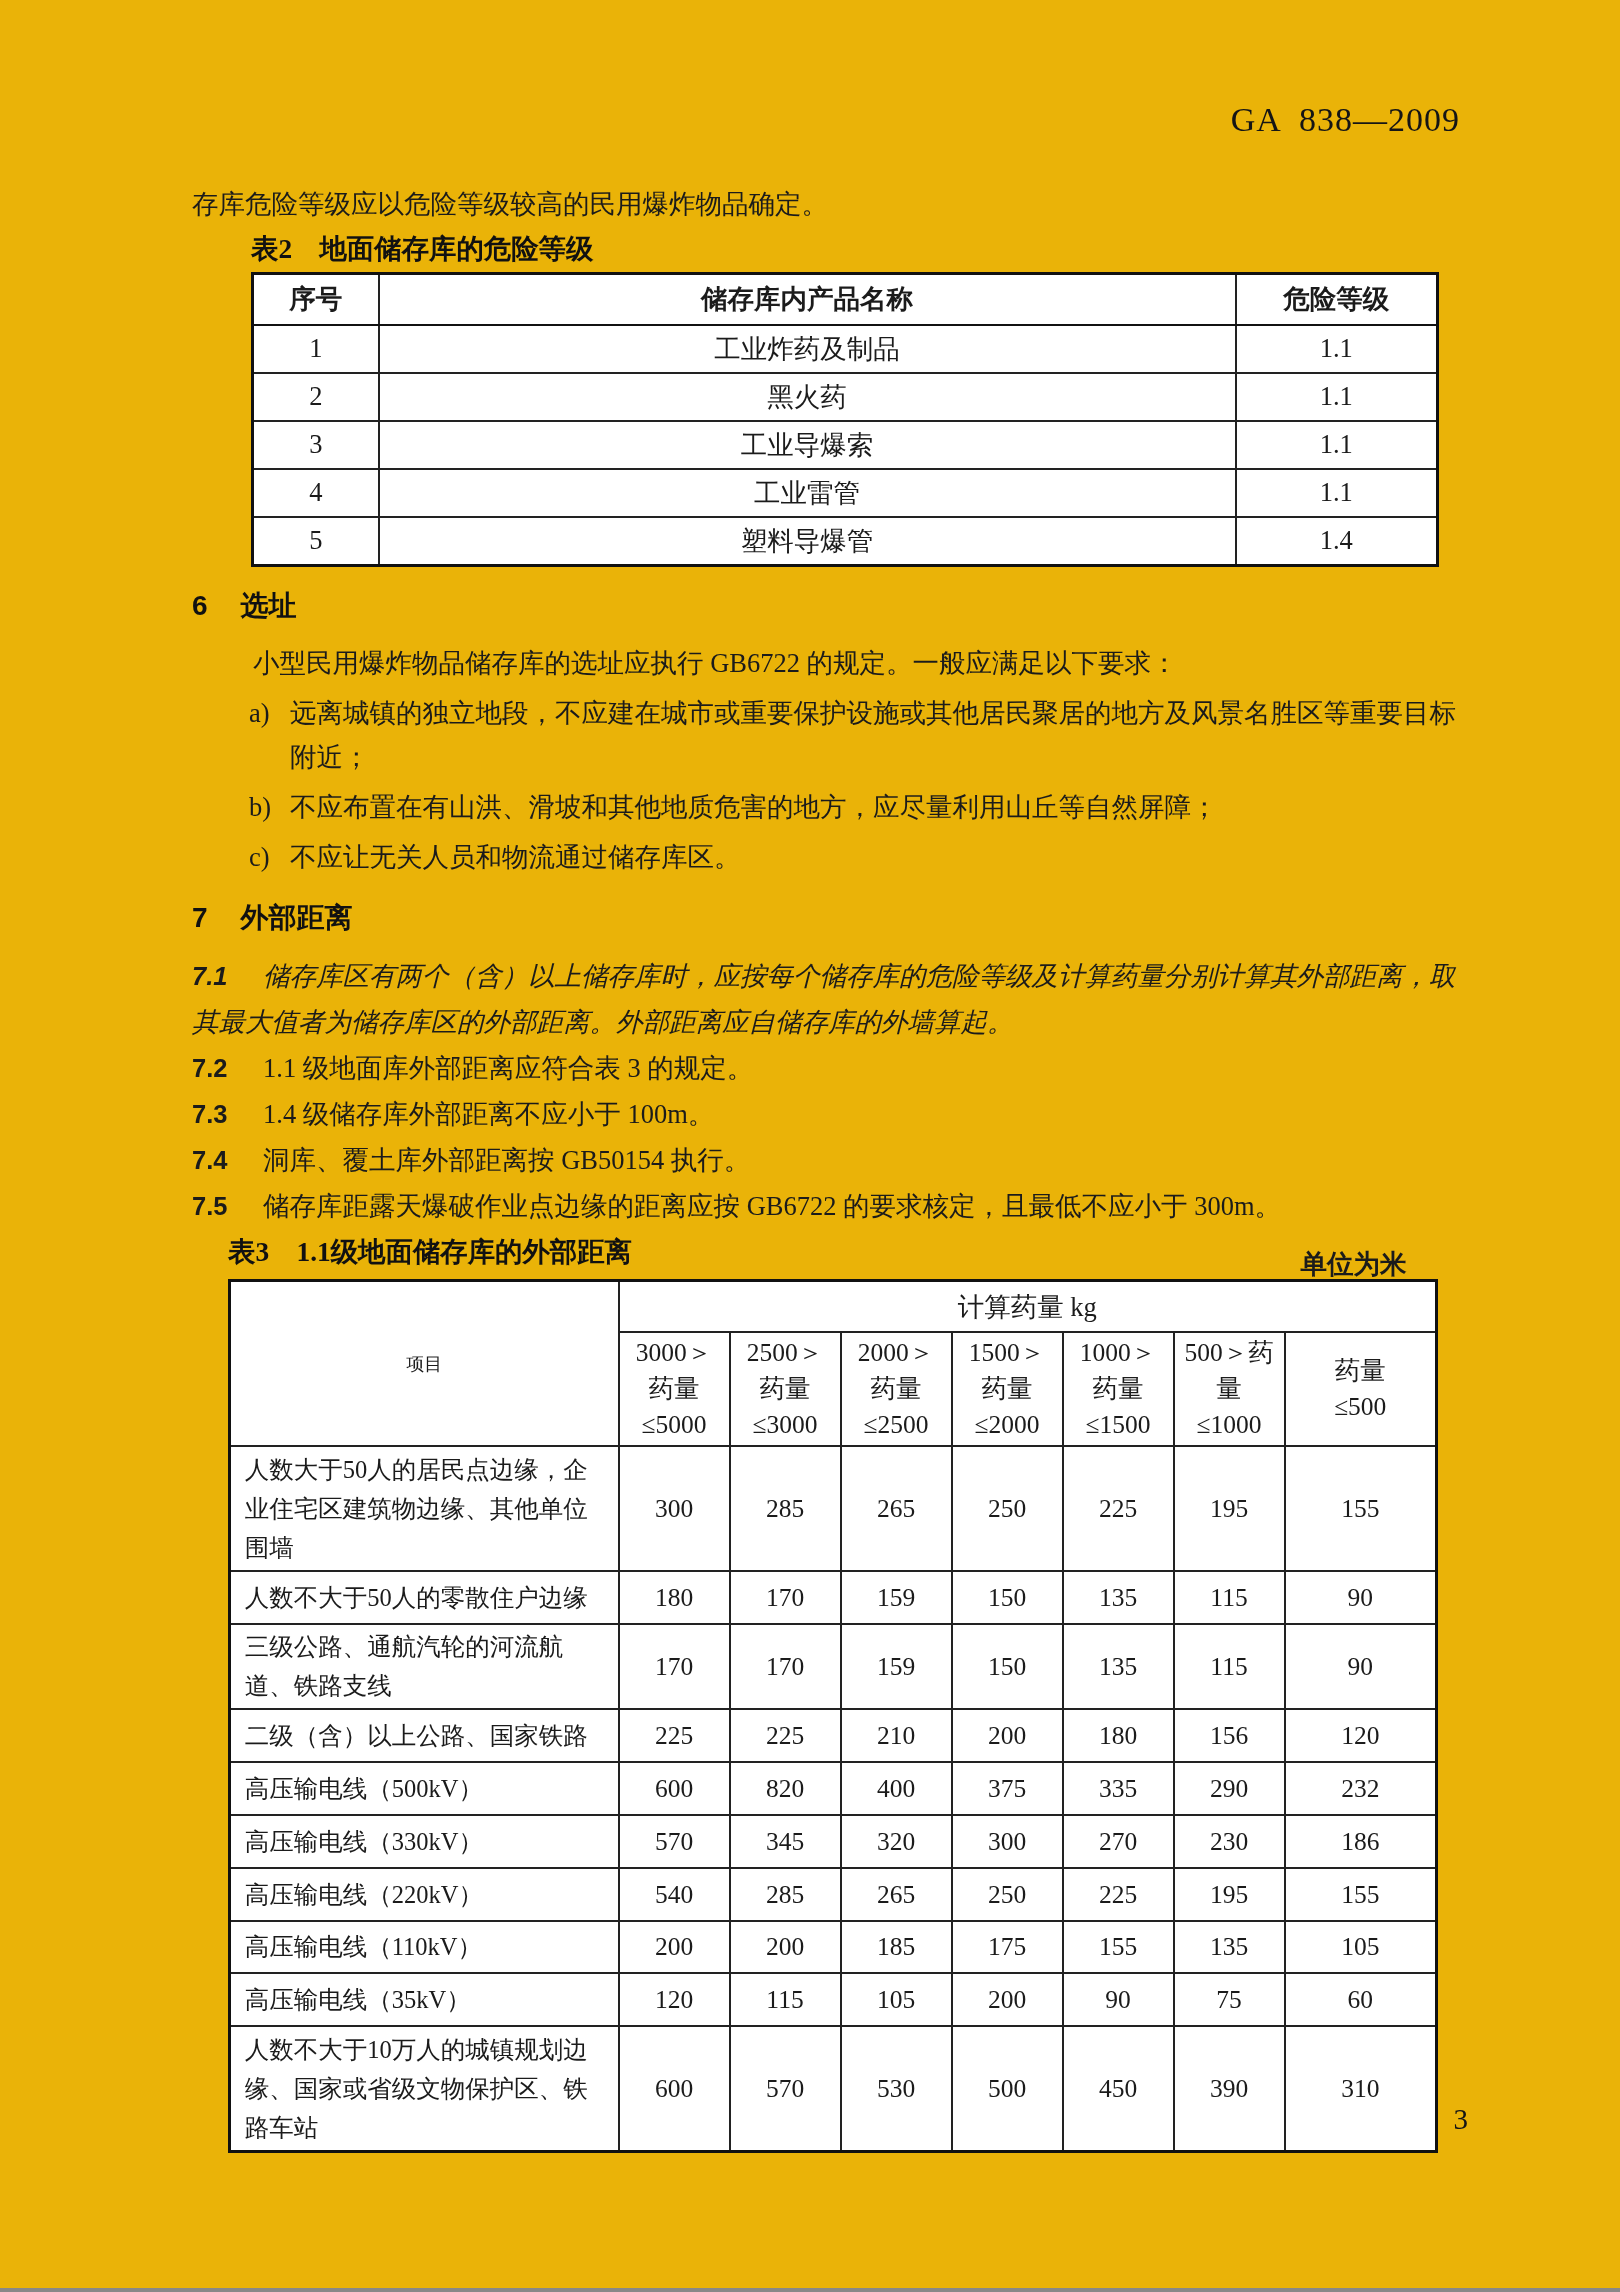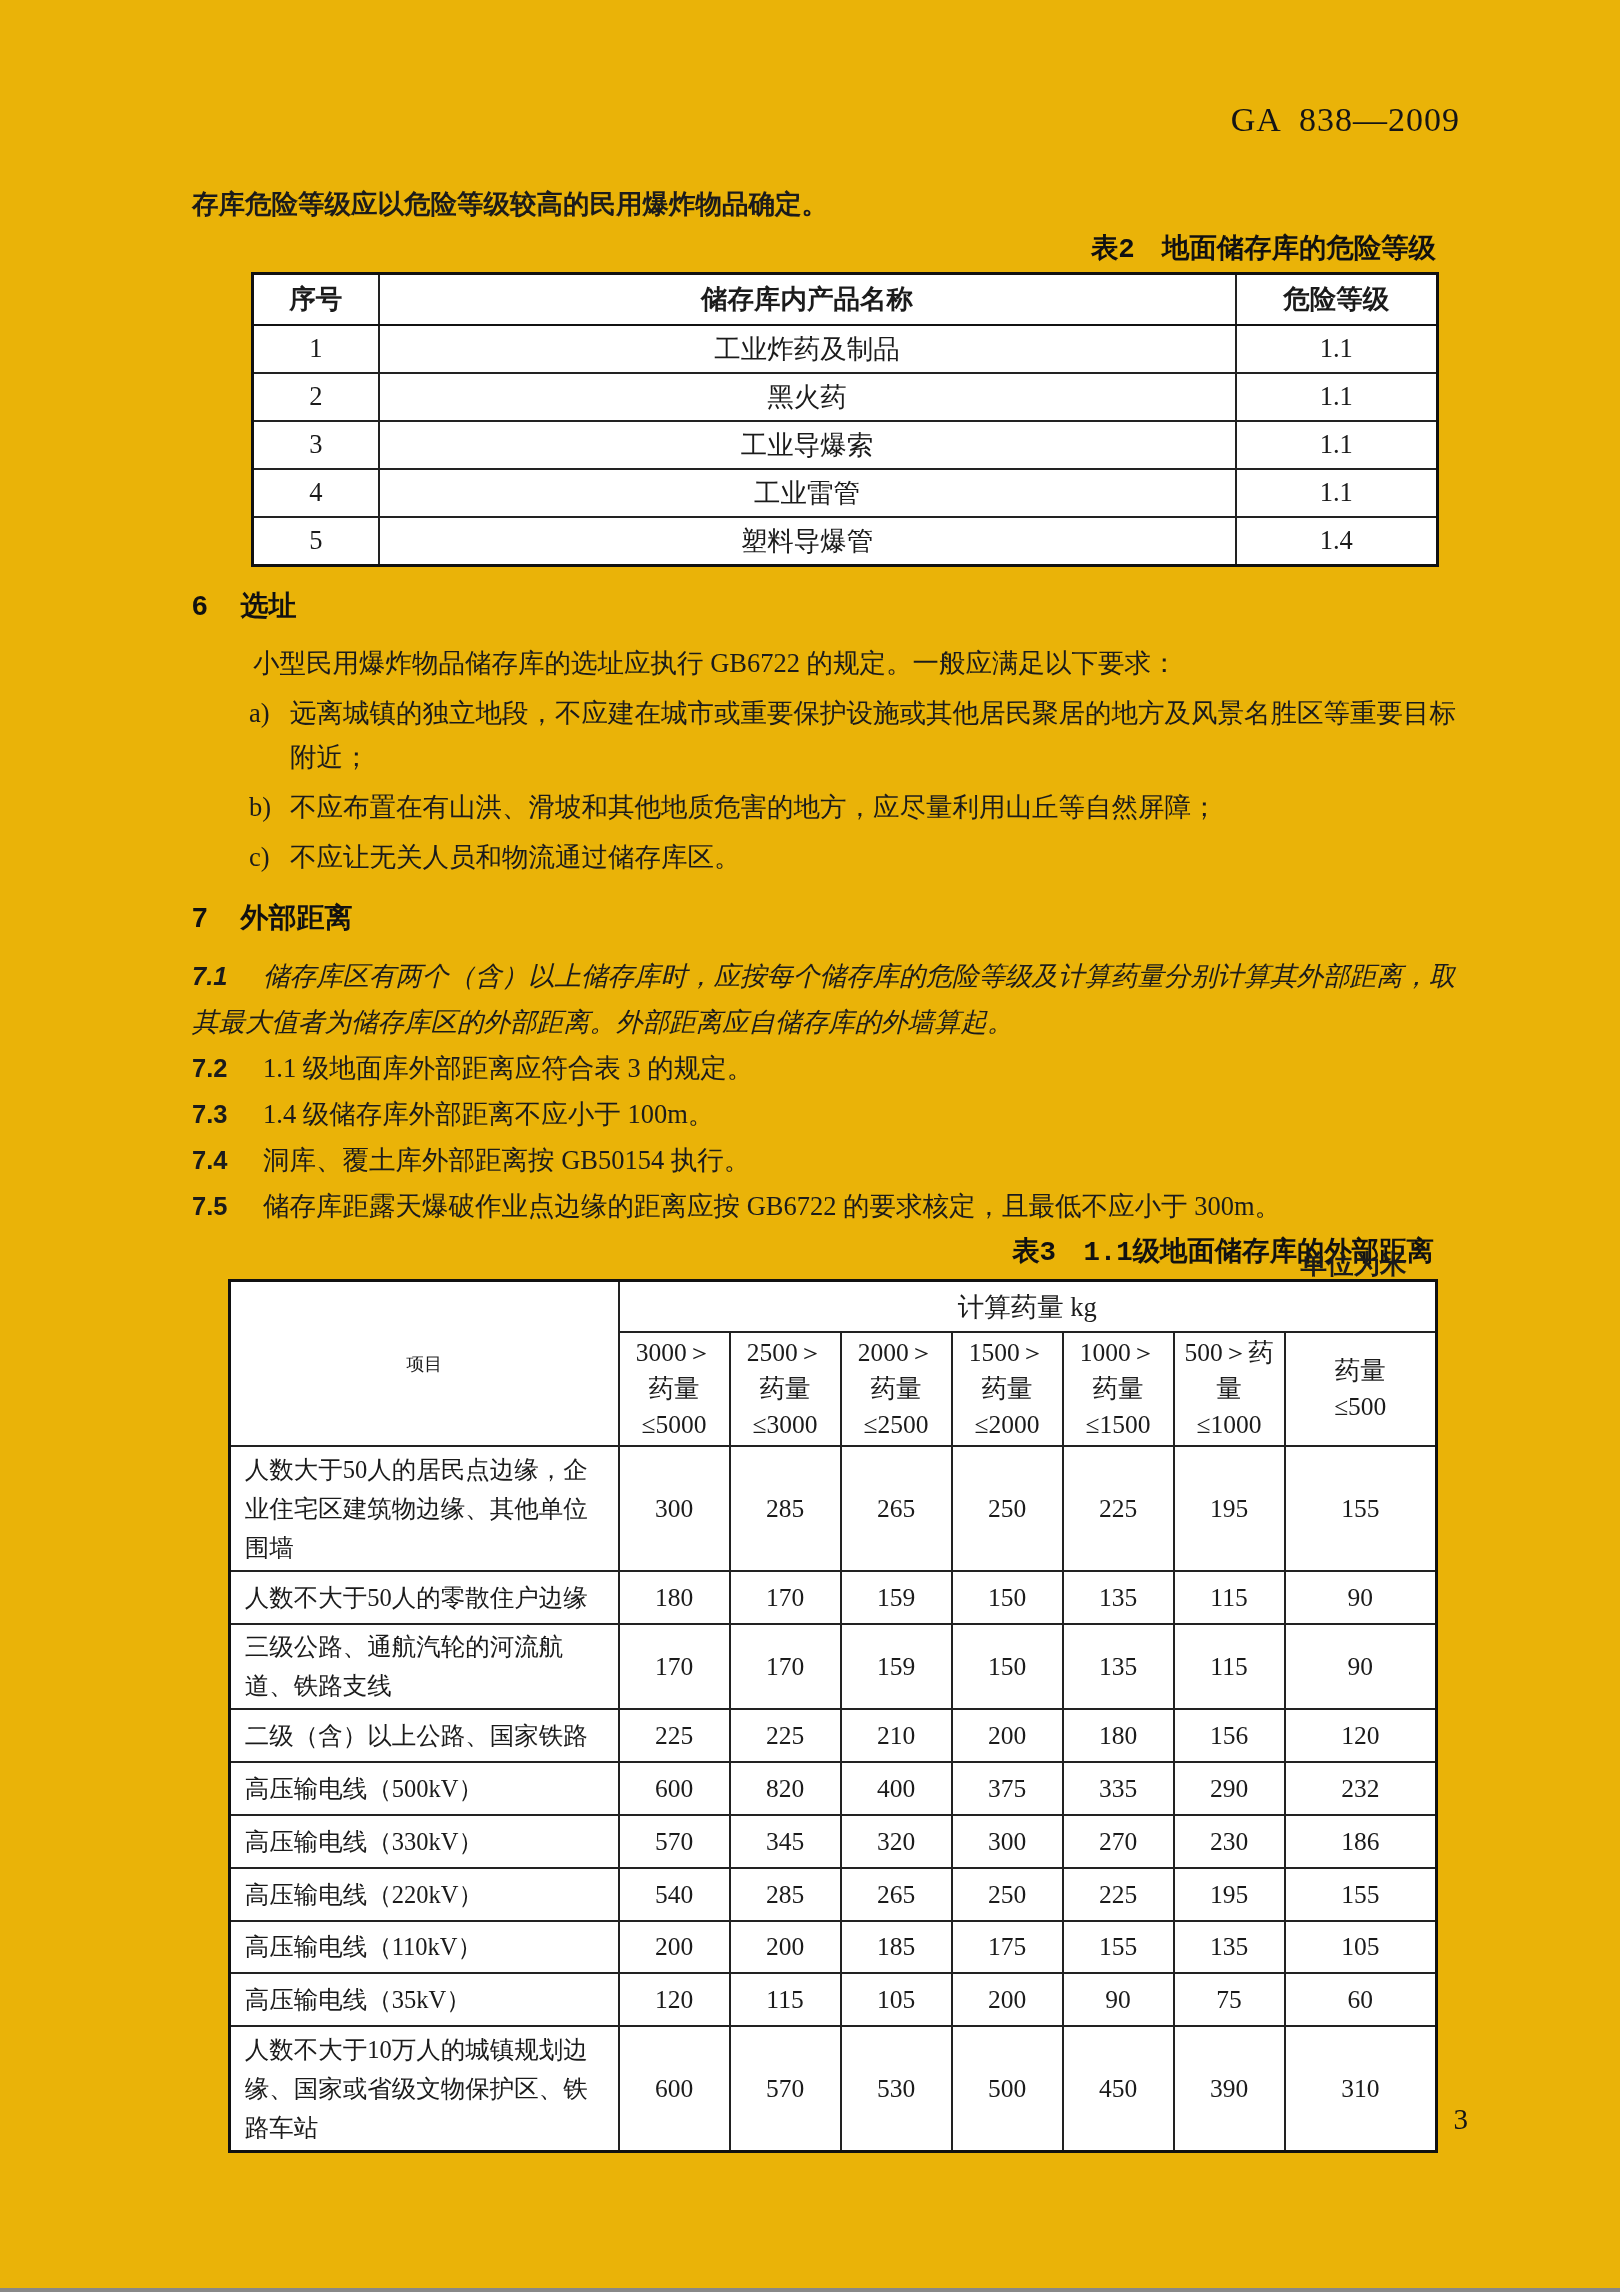--- a/index.html
+++ b/index.html
@@ -17,27 +17,27 @@
     font-size:34px; letter-spacing:1px; white-space:pre;
     color:#151515;
   }
   .page-num {
     position:absolute; top:2103px; right:152px;
     font-size:29px; color:#151515;
   }
   .content {
     position:absolute; left:192px; top:0; width:1286px;
   }
-  .intro { margin:186px 0 0 0; font-size:26.5px; line-height:37px;font-weight:bold; }
+  .intro { margin:186px 0 0 0; font-size:26.5px; line-height:37px; }
 
   
   .caption {
-    font-family:Liberation Mono, monospace;
+    font-family:Liberation Serif, serif;
     font-weight:bold; font-size:27.4px; line-height:37px;
-    text-align:right; color:#111;
+    text-align:left; color:#111;
   }
   .caption2 { margin:7.8px 0 0 59px; width:1185px; }
   .caption3-row { position:relative; margin:5px 0 0 36px; width:1206px; }
   .unit-note {
     position:absolute; right:27.4px; top:12px;
     font-family:"Liberation Sans","DejaVu Sans",sans-serif;
     font-weight:bold; font-size:26.5px;
   }
   .section-head {
     margin:19.6px 0 0 0;

